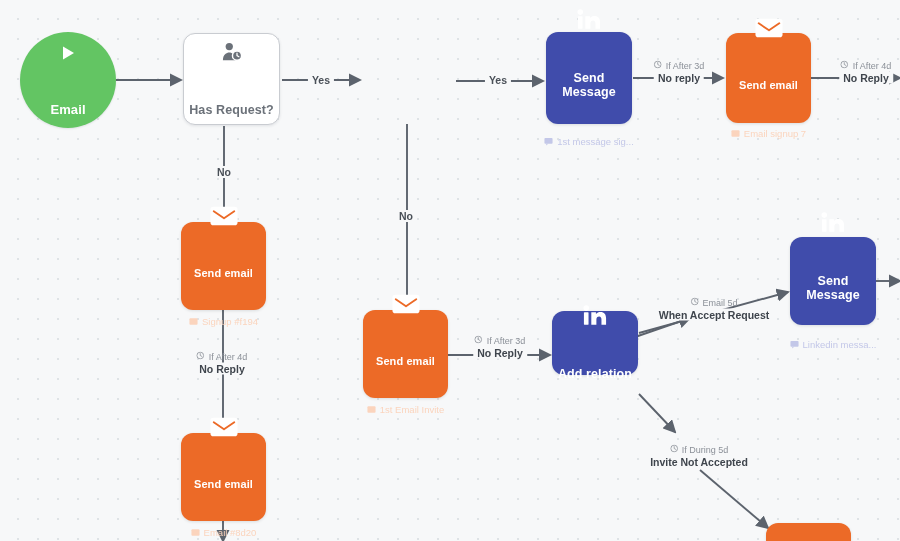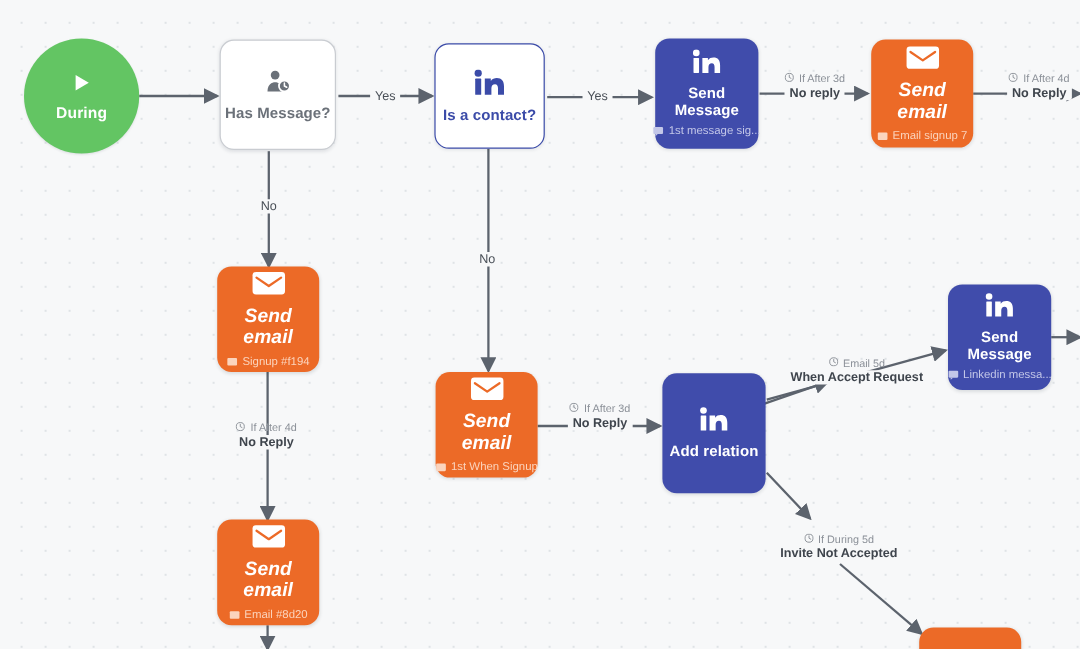--- a/index.html
+++ b/index.html
@@ -15,20 +15,21 @@
     background-image:radial-gradient(#dfe3e6 1.1px, transparent 1.2px);
     background-size:20px 20px;
     background-position:8px 9px;
   }
   #edges{position:absolute;left:0;top:0;width:900px;height:541px;}
   .node{
     position:absolute;box-sizing:border-box;
     border-radius:12px;
     display:flex;flex-direction:column;align-items:center;justify-content:center;
     text-align:center;
+    gap:32px;
   }
   .node .icon{display:block;line-height:0;}
   .node .title{font-weight:bold;letter-spacing:.1px;}
   .node .sub{display:flex;align-items:center;justify-content:center;gap:4px;white-space:nowrap;}
 
   
   .node-start{
     width:96px;height:96px;border-radius:50%;
     background:#63c563;color:#ffffff;
     box-shadow:0 1px 2px rgba(20,30,45,.10);
@@ -44,41 +45,41 @@
   .node-white.linkedin-cond{border-color:#3b4ba8;}
   .node-white.linkedin-cond .title{color:#3b4ba8;}
 
   
   .node-blue{background:#404cab;color:#ffffff;box-shadow:0 1px 3px rgba(20,30,45,.12);}
   .node-blue .title{font-size:12.5px;color:#ffffff;}
   .node-blue .sub{font-size:9.5px;color:#c3c7e8;margin-top:5px;}
 
   
   .node-orange{background:#ec6a27;color:#ffffff;box-shadow:0 1px 3px rgba(20,30,45,.12);}
-  .node-orange .title{font-size:16px;color:#ffffff;font-style:italic;}
+  .node-orange .title{font-size:11px;color:#ffffff;}
   .node-orange .sub{font-size:9.5px;color:#fbd4bd;margin-top:5px;}
 
   .icon-gap{margin-bottom:9px;}
 
   
   .edge-label{
     position:absolute;
     display:flex;flex-direction:column;align-items:center;
     pointer-events:none;white-space:nowrap;
     transform:translate(-50%,-50%);
   }
   .edge-label .cond{
     display:flex;align-items:flex-start;gap:4px;
     font-size:9px;color:#8b9098;margin-bottom:1px;
   }
   .edge-label .main{
     font-size:10.5px;font-weight:bold;color:#3f454d;
     background:#f7f8f9;padding:0 4px;border-radius:2px;
   }
-  .edge-label.plain .main{font-size:10.5px;font-weight:normal;color:#4a5058;}
+  .edge-label.plain .main{font-size:10.5px;font-weight:bold;color:#4a5058;}
 </style>
 </head>
 <body>
 
 <div id="canvas">
 
   <svg id="edges" viewBox="0 0 900 541" xmlns="http://www.w3.org/2000/svg">
     <defs>
       <marker id="arrow" viewBox="0 0 10 10" refX="8.5" refY="5" markerWidth="7" markerHeight="7" orient="auto-start-reverse">
         <path d="M 0 0 L 10 5 L 0 10 z" fill="#5c636d"></path>
@@ -116,45 +117,35 @@
       <path d="M 700 470 L 768 528"></path>
     </g>
   </svg>
 
   <div class="node node-start" style="left:20px;top:32px;">
     <span class="icon">
       <svg width="20" height="20" viewBox="0 0 20 20">
           <path d="M5 3.5 L16 10 L5 16.5 Z" fill="#ffffff"></path>
         </svg>
     </span>
-    <span class="title">During</span>
+    <span class="title">Email</span>
   </div>
 
   <div class="node node-white" style="left:183px;top:33px;width:97px;height:92px;">
     <span class="icon icon-gap">
       <svg width="22" height="20" viewBox="0 0 24 22">
         <circle cx="9" cy="5" r="4" fill="#6b7179"></circle>
         <path d="M2 20 C2 13.5 6 11.5 9 11.5 C12 11.5 16 13.5 16 20 Z" fill="#6b7179"></path>
         <circle cx="17.5" cy="15" r="5" fill="#6b7179" stroke="#ffffff" stroke-width="1.6"></circle>
         <path d="M17.5 12.3 L17.5 15 L19.6 16.2" stroke="#ffffff" stroke-width="1.4" fill="none" stroke-linecap="round"></path>
       </svg>
     </span>
-    <span class="title">Has Message?</span>
-  </div>
-
-  <div class="node node-white linkedin-cond" style="left:362px;top:36px;width:92px;height:88px;">
-    <span class="icon icon-gap">
-      <svg width="26" height="22" viewBox="0 0 26 22">
-        <rect x="1" y="7.5" width="5" height="13.5" rx="0.5" fill="#3b4ba8"></rect>
-        <circle cx="3.5" cy="3" r="3" fill="#3b4ba8"></circle>
-        <path d="M9 7.5 h5 v2 c1.2-1.8 3-2.4 5-2.4 c4 0 6 2.4 6 7 V21 h-5 v-5.4 c0-2-0.7-3.4-2.5-3.4 c-1.9 0-3 1.3-3 3.4 V21 H9 Z" fill="#3b4ba8"></path>
-      </svg>
-    </span>
-    <span class="title">Is a contact?</span>
-  </div>
+    <span class="title">Has Request?</span>
+  </div>
+
 
   <div class="node node-blue" style="left:546px;top:32px;width:86px;height:92px;">
     <span class="icon icon-gap">
       <svg width="24" height="21" viewBox="0 0 26 22">
         <rect x="1" y="7.5" width="5" height="13.5" rx="0.5" fill="#ffffff"></rect>
         <circle cx="3.5" cy="3" r="3" fill="#ffffff"></circle>
         <path d="M9 7.5 h5 v2 c1.2-1.8 3-2.4 5-2.4 c4 0 6 2.4 6 7 V21 h-5 v-5.4 c0-2-0.7-3.4-2.5-3.4 c-1.9 0-3 1.3-3 3.4 V21 H9 Z" fill="#ffffff"></path>
       </svg>
     </span>
     <span class="title">Send Message</span>
@@ -220,25 +211,25 @@
       <svg width="28" height="20" viewBox="0 0 30 21">
         <rect x="0.5" y="0.5" width="29" height="20" rx="3" fill="#ffffff"></rect>
         <path d="M4 5.5 L15 13 L26 5.5" stroke="#ec6a27" stroke-width="2" fill="none" stroke-linecap="round" stroke-linejoin="round"></path>
       </svg>
     </span>
     <span class="title">Send email</span>
     <span class="sub">
       <svg width="9" height="9" viewBox="0 0 10 10">
         <rect x="0.5" y="1.5" width="9" height="7" rx="1" fill="#fbd4bd"></rect>
       </svg>
-      <span>1st When Signup</span>
-    </span>
-  </div>
-
-  <div class="node node-blue" style="left:552px;top:311px;width:86px;height:100px;">
+      <span>1st Email Invite</span>
+    </span>
+  </div>
+
+  <div class="node node-blue" style="left:552px;top:311px;width:86px;height:64px;">
     <span class="icon icon-gap">
       <svg width="24" height="21" viewBox="0 0 26 22">
         <rect x="1" y="7.5" width="5" height="13.5" rx="0.5" fill="#ffffff"></rect>
         <circle cx="3.5" cy="3" r="3" fill="#ffffff"></circle>
         <path d="M9 7.5 h5 v2 c1.2-1.8 3-2.4 5-2.4 c4 0 6 2.4 6 7 V21 h-5 v-5.4 c0-2-0.7-3.4-2.5-3.4 c-1.9 0-3 1.3-3 3.4 V21 H9 Z" fill="#ffffff"></path>
       </svg>
     </span>
     <span class="title">Add relation</span>
   </div>
 

